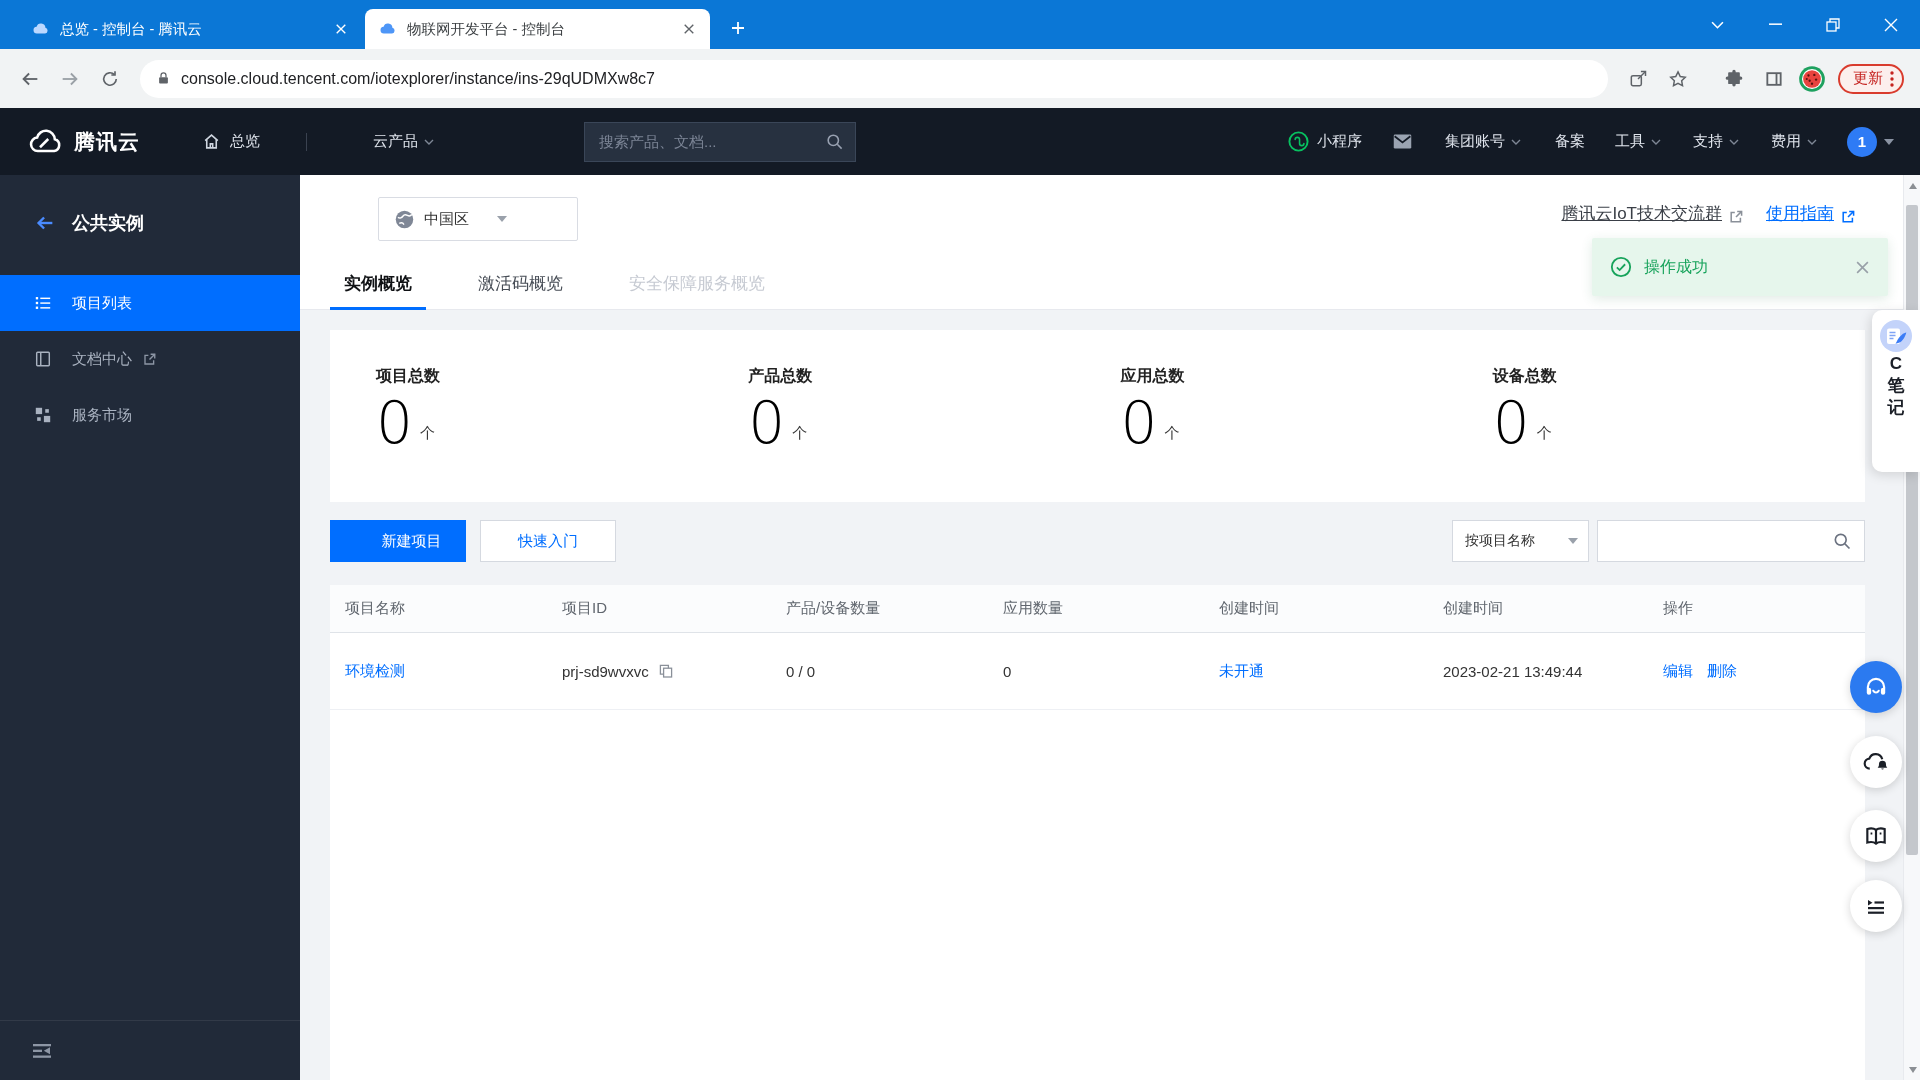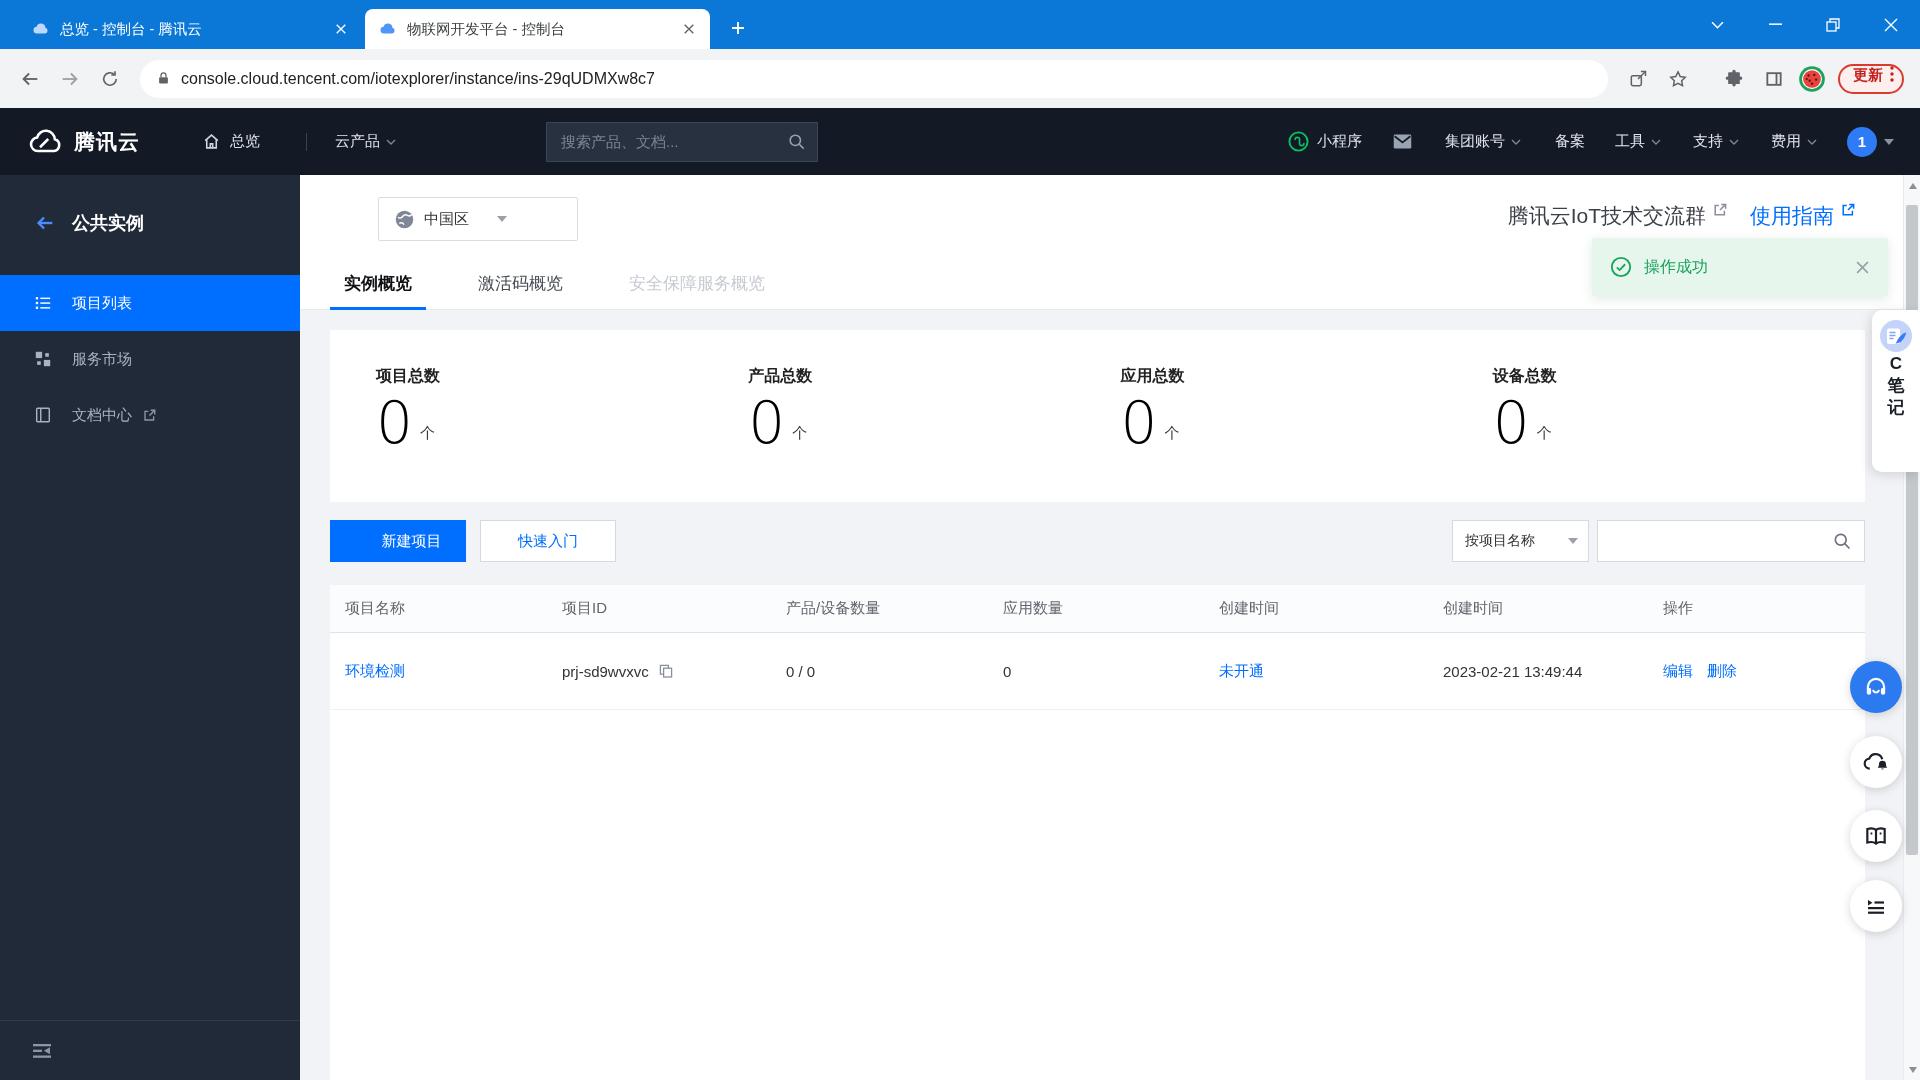--- a/index.html
+++ b/index.html
@@ -18,21 +18,21 @@
   .win-controls { margin-left:auto; height:49px; display:flex; align-self:flex-start; }
   .win-btn { width:58px; height:49px; display:flex; align-items:center; justify-content:center; color:#fff; }
 
   
   .toolbar { height:59px; background:#f1f3f4; display:flex; align-items:center; padding:0 10px; }
   .tb-btn { width:40px; height:40px; border-radius:50%; display:flex; align-items:center; justify-content:center; color:#5f6368; }
   .tb-btn.dim { color:#9aa0a6; }
   .addressbar { flex:1; height:38px; background:#fff; border-radius:19px; display:flex; align-items:center; padding:0 14px 0 16px; margin:0 10px; }
   .url-text { font-size:16px; color:#202124; margin-left:10px; white-space:nowrap; }
   .avatar-melon { width:28px; height:28px; margin:0 4px; }
-  .update-pill { height:30px; margin:0 6px 0 8px; border:2px solid #d93b2d; border-radius:16px; background:#fcefed; color:#c5221f; display:flex; align-items:flex-start; padding:0 8px 0 13px; font-size:15px; font-weight:bold; }
+  .update-pill { height:30px; margin:0 6px 0 8px; border:2px solid #d93b2d; border-radius:16px; background:#fcefed; color:#c5221f; display:flex; align-items:center; padding:0 8px 0 13px; font-size:15px; font-weight:normal; }
   .update-pill .dots { margin-left:7px; }
 
   
   .console-nav { height:67px; background:#131a25; display:flex; align-items:center; color:#e9ecf2; }
   .nav-logo { display:flex; align-items:center; margin-left:28px; }
   .nav-logo .brand { font-size:21px; font-weight:600; letter-spacing:1px; margin-left:10px; color:#fff; }
   .nav-item { display:flex; align-items:center; font-size:15px; color:#dfe4ec; }
   .nav-divider { width:1px; height:18px; background:#3a4250; margin-left:46px; }
   .chev { margin-left:6px; color:#7e8795; }
   .nav-search { position:relative; margin-left:150px; }
@@ -56,21 +56,21 @@
   .side-item .ext { margin-left:10px; color:#8d96a5; }
   .side-footer { position:absolute; left:0; right:0; bottom:0; height:60px; border-top:1px solid rgba(255,255,255,.08); display:flex; align-items:center; padding-left:30px; color:#8d96a5; }
 
   .content { position:relative; flex:1; background:#f1f3f6; overflow:hidden; }
 
   .content-header { position:absolute; top:0; left:0; right:0; height:135px; background:#fff; border-bottom:1px solid #e7e9ee; }
   .region-box { position:absolute; left:78px; top:22px; width:200px; height:44px; border:1px solid #d9dce3; border-radius:2px; background:#fff; display:flex; align-items:center; padding:0 15px; }
   .region-box .r-label { font-size:15px; color:#333; margin-left:9px; }
   .region-box .tri { width:0; height:0; border-left:5px solid transparent; border-right:5px solid transparent; border-top:6px solid #9aa1ab; margin-left:28px; }
   .header-links { position:absolute; right:64px; top:27px; display:flex; align-items:center; }
-  .hl { display:flex; align-items:flex-start; font-size:21px; }
+  .hl { display:flex; align-items:flex-end; font-size:17px;text-decoration:underline; }
   .hl.dark { color:#3a3f47; }
   .hl.blue { color:#006eff; margin-left:22px; }
   .hl .ext { margin-left:6px; }
   .hl.dark .ext { color:#8a9099; }
   .header-tabs { position:absolute; left:30px; bottom:-1px; display:flex; }
   .htab { padding:0 14px; height:49px; line-height:46px; font-size:17px; margin-right:38px; }
   .htab.active { font-weight:bold; color:#0f1114; border-bottom:3px solid #006eff; }
   .htab.normal { color:#464c55; }
   .htab.disabled { color:#c6cad2; }
 
@@ -266,21 +266,21 @@
   </div>
   <div class="nav-item" style="margin-left:62px">
     <svg viewBox="0 0 24 24" width="19" height="19" fill="none" stroke="#cfd6e0" stroke-width="2">
         <path d="M4 11l8-7 8 7"></path>
         <path d="M6 9.5V20h12V9.5"></path>
         <path d="M10.5 20v-5h3v5"></path>
       </svg>
     <span style="margin-left:9px">总览</span>
   </div>
   <div class="nav-divider"></div>
-  <div class="nav-item" style="margin-left:28px">
+  <div class="nav-item" style="margin-left:66px">
     <span>云产品</span>
     <span class="chev">
       <svg viewBox="0 0 10 6" width="10" height="6" fill="none" stroke="currentColor" stroke-width="1.4">
           <path d="M1 1l4 4 4-4"></path>
         </svg>
     </span>
   </div>
   <div class="nav-search">
     <input type="text" placeholder="搜索产品、文档..." style="">
     <span class="mag">
@@ -360,41 +360,41 @@
             <rect x="2" y="3.4" width="2.6" height="2.6"></rect>
             <rect x="7" y="4" width="11" height="1.6"></rect>
             <rect x="2" y="8.7" width="2.6" height="2.6"></rect>
             <rect x="7" y="9.3" width="11" height="1.6"></rect>
             <rect x="2" y="14" width="2.6" height="2.6"></rect>
             <rect x="7" y="14.6" width="11" height="1.6"></rect>
           </svg>
         <span class="s-label">项目列表</span>
       </div>
       <div class="side-item">
-        <svg viewBox="0 0 20 20" width="18" height="18" fill="currentColor">
-            <rect x="2" y="2" width="7" height="7"></rect>
-            <rect x="12.5" y="3.5" width="4" height="4"></rect>
-            <rect x="3.5" y="12.5" width="4" height="4"></rect>
-            <rect x="11" y="11" width="7" height="7"></rect>
-          </svg>
-        <span class="s-label">服务市场</span>
-      </div>
-      <div class="side-item">
         <svg viewBox="0 0 20 20" width="18" height="18" fill="none" stroke="currentColor" stroke-width="1.6">
             <rect x="3" y="2.5" width="14" height="15" rx="1"></rect>
             <path d="M7.5 2.5v15"></path>
           </svg>
         <span class="s-label">文档中心</span>
         <span class="ext">
           <svg viewBox="0 0 20 20" width="15" height="15" fill="none" stroke="currentColor" stroke-width="1.8">
               <path d="M8.5 4.5H4v11.5h11.5V11"></path>
               <path d="M11.5 3H17v5.5"></path>
               <path d="M17 3l-7 7"></path>
             </svg>
         </span>
+      </div>
+      <div class="side-item">
+        <svg viewBox="0 0 20 20" width="18" height="18" fill="currentColor">
+            <rect x="2" y="2" width="7" height="7"></rect>
+            <rect x="12.5" y="3.5" width="4" height="4"></rect>
+            <rect x="3.5" y="12.5" width="4" height="4"></rect>
+            <rect x="11" y="11" width="7" height="7"></rect>
+          </svg>
+        <span class="s-label">服务市场</span>
       </div>
     </div>
     <div class="side-footer">
       <span>
         <svg viewBox="0 0 24 24" width="24" height="24" fill="currentColor">
             <rect x="3" y="5" width="18" height="2.3"></rect>
             <rect x="3" y="16.5" width="18" height="2.3"></rect>
             <rect x="3" y="10.7" width="9" height="2.3"></rect>
             <path d="M20 8.3v7l-6.2-3.5z"></path>
           </svg>

